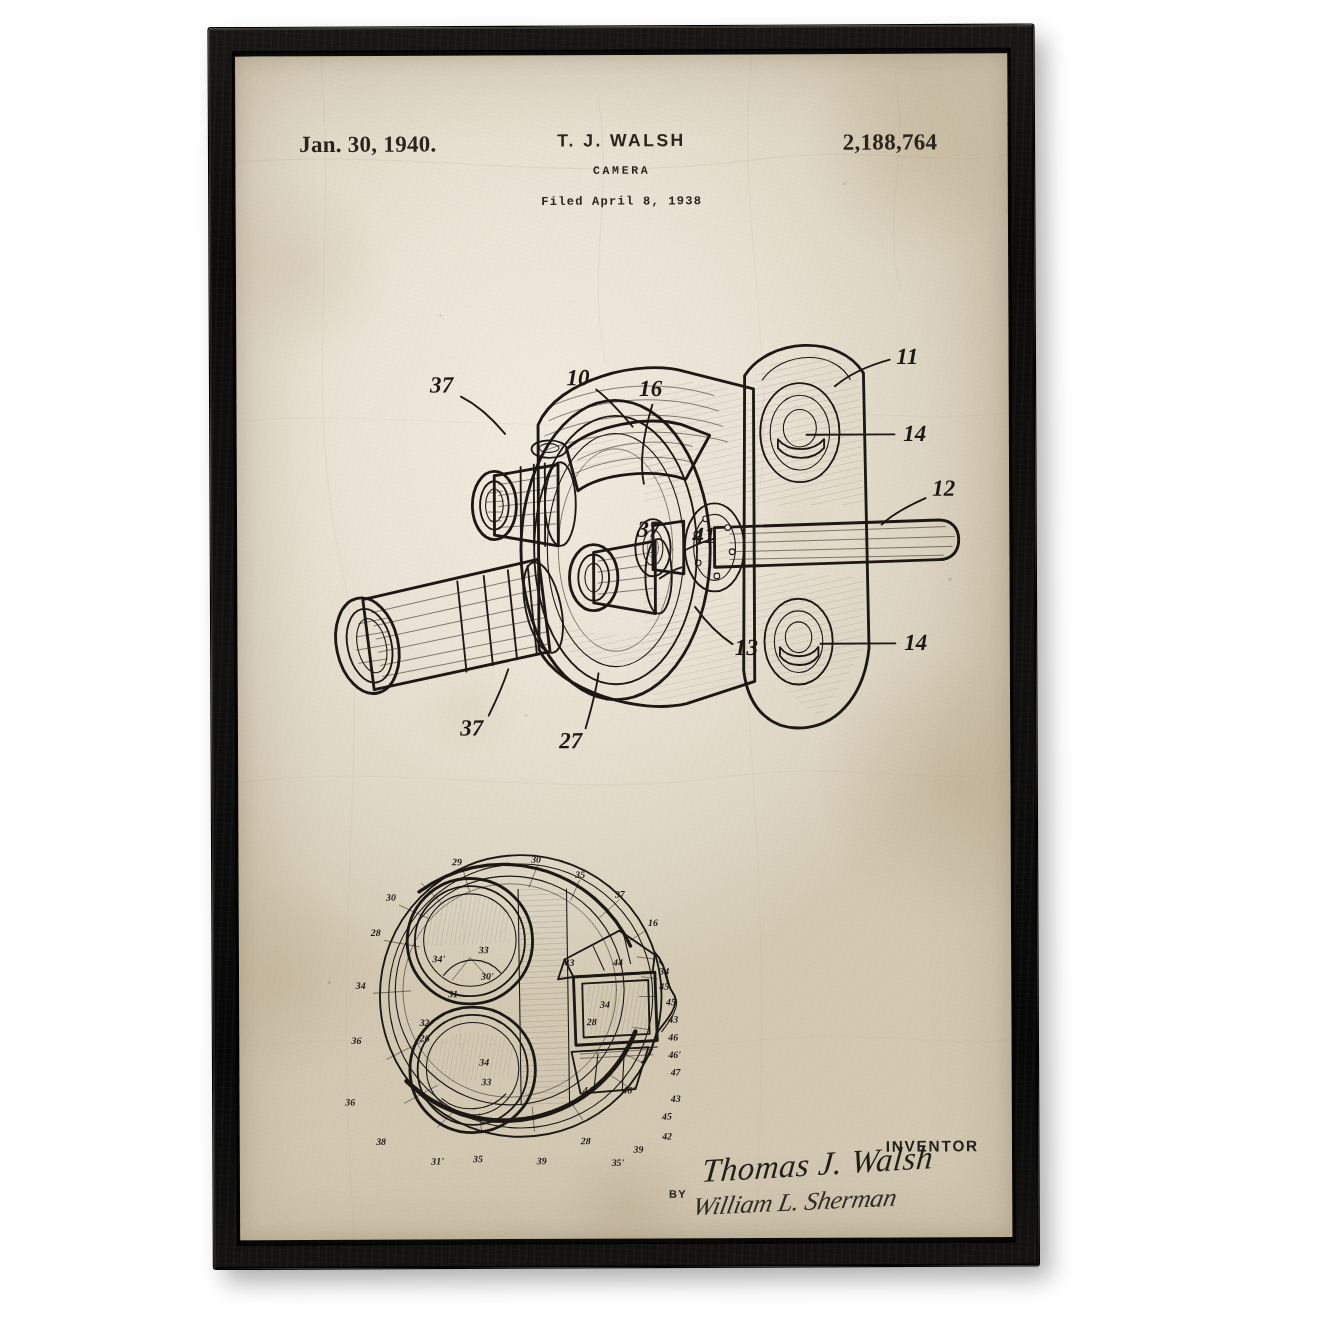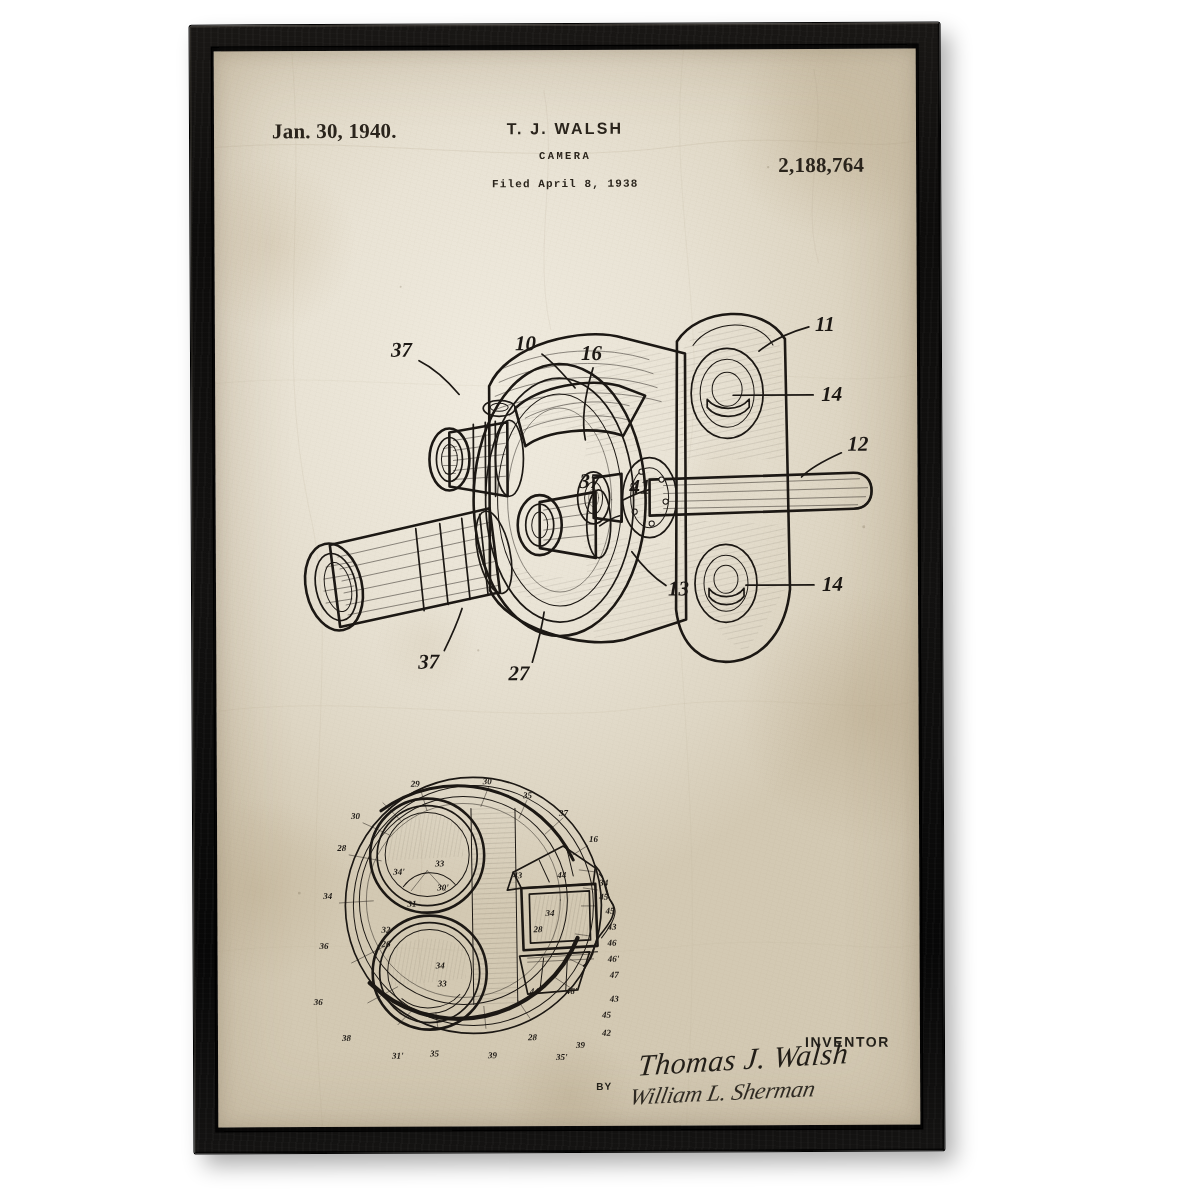--- a/index.html
+++ b/index.html
@@ -80,21 +80,21 @@
   .paper-fiber{
     position:absolute; inset:0; pointer-events:none; opacity:.30;
     background:
       repeating-linear-gradient(17deg, rgba(140,118,84,0.055) 0 1px, rgba(0,0,0,0) 1px 4px),
       repeating-linear-gradient(104deg, rgba(120,100,70,0.04) 0 1px, rgba(0,0,0,0) 1px 6px);
   }
 
   
   .hdr{position:absolute; color:#2a241c; font-family:"Liberation Serif", serif;}
   .hdr-date{ left:58px; top:68px; font-size:21px; font-weight:bold; letter-spacing:.2px;}
-  .hdr-num { right:52px; top:68px; font-size:21px; font-weight:bold; letter-spacing:.2px;margin-top:36px;}
+  .hdr-num { right:64px; top:68px; font-size:21px; font-weight:bold; letter-spacing:.2px;}
   .hdr-center{ left:0; right:0; text-align:center; }
   .hdr-inventor{ top:70px; font-size:16px; font-weight:bold; letter-spacing:2.2px;
                  font-family:"Liberation Sans", sans-serif;}
   .hdr-title{ top:100px; font-size:10.5px; font-weight:bold; letter-spacing:2.4px;
               font-family:"Liberation Mono", monospace;}
   .hdr-filed{ top:128px; font-size:11px; font-weight:bold; letter-spacing:1.1px;
               font-family:"Liberation Mono", monospace;}
 
   
   .figcap{position:absolute; color:#141210;}
@@ -136,21 +136,21 @@
   .rl-sm { font-size:9px; }
 
   
   .sigblock{position:absolute; left:378px; top:985px; width:300px; height:110px; color:#23201a;}
   .sig-inventor{
     position:absolute; right:6px; top:0px;
     font-family:"Liberation Sans", sans-serif;
     font-size:14px; font-weight:bold; letter-spacing:1.6px;
   }
   .sig-by{
-    position:absolute; left:0px; top:46px;
+    position:absolute; left:12px; top:46px;
     font-family:"Liberation Sans", sans-serif;
     font-size:10px; font-weight:bold; letter-spacing:1.2px;
   }
   .sig-name{
     position:absolute; left:42px; top:8px;
     font-family:"Liberation Serif", serif;
     font-style:italic; font-size:30px;
     color:#221e18;
     transform:rotate(-3.2deg) skewX(-9deg);
     white-space:nowrap;

